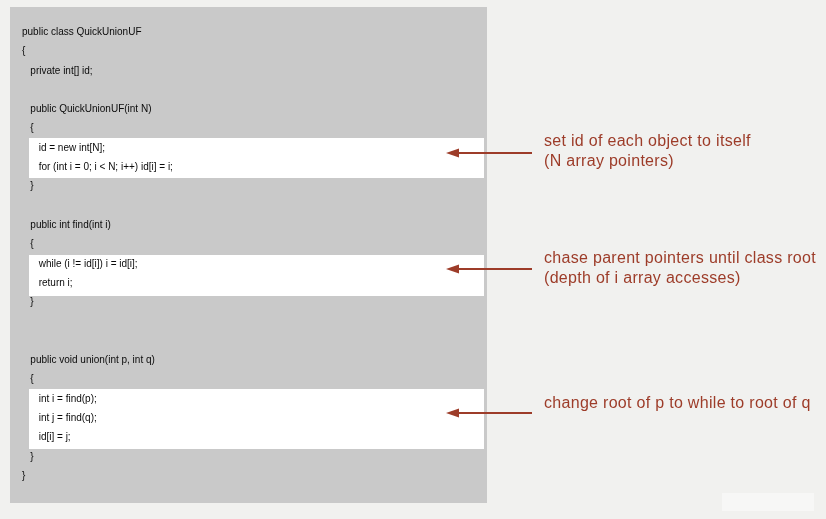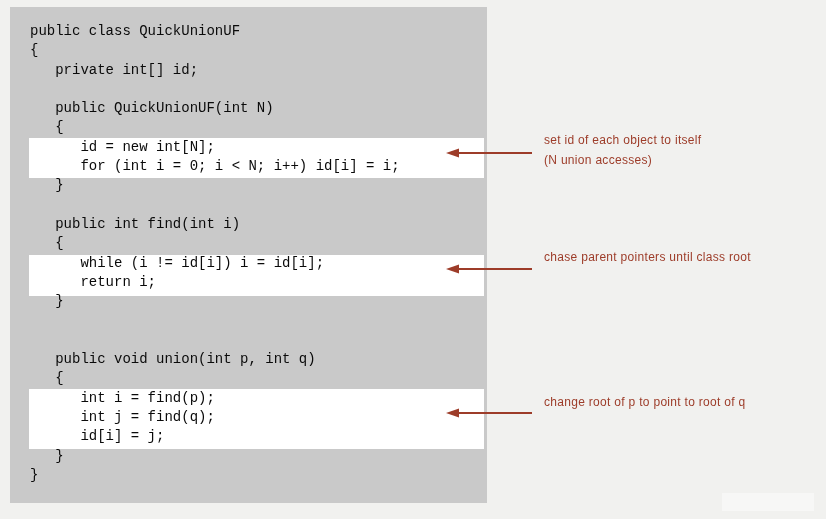--- a/index.html
+++ b/index.html
@@ -25,39 +25,39 @@
   }
   .band{
     position:absolute;left:19px;width:455px;
     background:var(--highlight-bg);
     z-index:1;
   }
   .band1{top:131px;height:40px;}
   .band2{top:248px;height:41px;}
   .band3{top:382px;height:60px;}
   pre.code{
-    position:absolute;left:20px;top:15px;margin:0;
-    font-family:Liberation Mono, monospace;
-    font-size:14px;line-height:19.3px;
+    position:absolute;left:12px;top:15px;margin:0;
+    font-family:Liberation Sans, sans-serif;
+    font-size:10px;line-height:19.3px;
     color:var(--code-text);
     z-index:2;
     white-space:pre;
   }
   .arrow{
     position:absolute;width:88px;height:14px;
     color:var(--accent);
     z-index:3;
   }
   .arrow1{left:446px;top:146px;}
   .arrow2{left:446px;top:262px;}
   .arrow3{left:446px;top:406px;}
   .note{
     position:absolute;left:544px;
     color:var(--accent);
-    font-size:12px;line-height:19.5px;
+    font-size:16px;line-height:19.5px;
     letter-spacing:0.3px;
     white-space:nowrap;
   }
   .note1{top:131px;}
   .note2{top:248px;}
   .note3{top:393px;}
   .watermark{
     position:absolute;left:722px;top:493px;
     width:92px;height:18px;
     background:rgba(255,255,255,0.45);
@@ -106,24 +106,25 @@
     <line x1="86" y1="7" x2="10" y2="7" stroke="currentColor" stroke-width="2"></line>
     <polygon points="0,7 13,2.4 13,11.6" fill="currentColor"></polygon>
   </svg>
   <svg class="arrow arrow3" viewBox="0 0 88 14" xmlns="http://www.w3.org/2000/svg">
     <line x1="86" y1="7" x2="10" y2="7" stroke="currentColor" stroke-width="2"></line>
     <polygon points="0,7 13,2.4 13,11.6" fill="currentColor"></polygon>
   </svg>
 
   <div class="note note1">
     <div>set id of each object to itself</div>
-    <div>(N union accesses)</div>
+    <div>(N array pointers)</div>
   </div>
   <div class="note note2">
     <div>chase parent pointers until class root</div>
+    <div>(depth of i array accesses)</div>
   </div>
   <div class="note note3">
-    <div>change root of p to point to root of q</div>
+    <div>change root of p to while to root of q</div>
   </div>
 
   <div class="watermark"></div>
 
 </div>
 
 </body></html>

